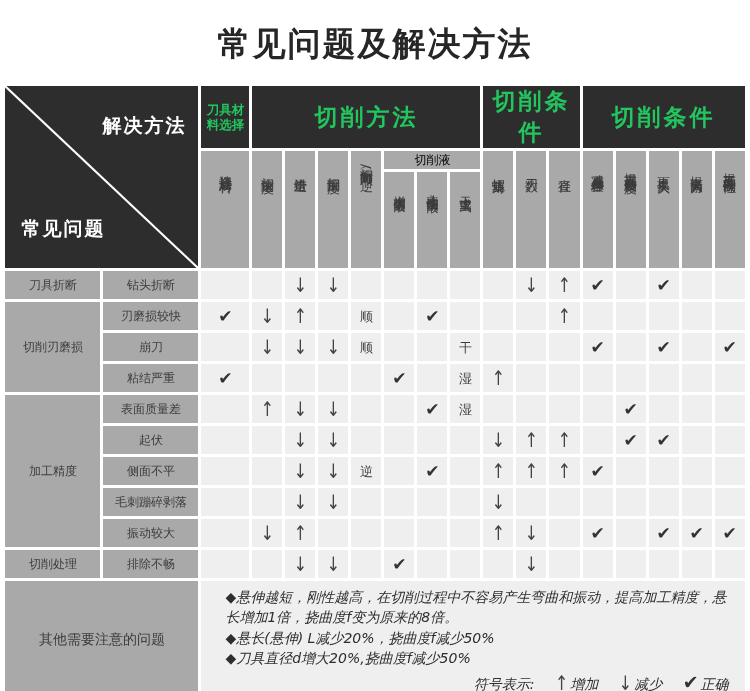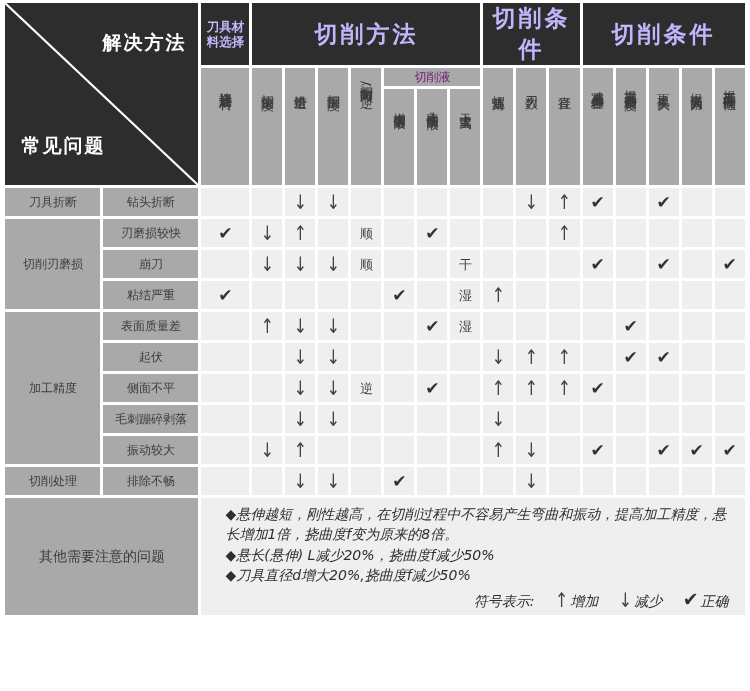--- a/index.html
+++ b/index.html
@@ -31,21 +31,21 @@
   col.c-group   { width: 95px; }
   col.c-problem { width: 95px; }
   col.c-coat    { width: 48px; }
   col.c-narrow  { width: 30px; }
 
   th, td { font-weight: normal; }
 
   
   .dark {
     background: #2d2d2d;
-    color: #c4b5fd;
+    color: #22c55e;
     font-weight: bold;
     text-align: center;
     vertical-align: middle;
   }
   tr.h1 th { height: 50px; }
   .group-head { font-size: 23px; letter-spacing: 3px; text-align: center; }
   .mat-head { font-size: 12.5px; line-height: 1.2; letter-spacing: 0; padding: 2px 1px; }
 
   
   .corner {
@@ -79,21 +79,21 @@
     text-orientation: mixed;
     font-size: 13px;
     color: #3a3a3a;
     letter-spacing: 1px;
     line-height: 1;
   }
   tr.h2 th { height: 18px; }
   tr.h3 th { height: 96px; }
   .subhead {
     background: #a9a9a9;
-    color: #701a75;
+    color: #000000;
     font-size: 12px;
     text-align: center;
     vertical-align: middle;
   }
   .fluid .vtxt { font-size: 12px; }
 
   
   tbody th, tbody td { height: 28px; }
   .rowgroup, .rowlabel {
     background: #a9a9a9;
@@ -146,20 +146,21 @@
   }
   .legend .leg-gap { display: inline-block; width: 16px; }
   .legend .sym-arrow { margin-right: 2px; }
   .legend .sym-check { font-size: 19px; margin-right: 2px; }
 </style>
 </head>
 <body>
 
 <div class="page">
 
+  <div class="page-title">常见问题及解决方法</div>
 
   <table class="matrix">
     <colgroup>
       <col class="c-group">
         <col class="c-problem">
         <col class="c-coat">
       <col class="c-narrow">
         <col class="c-narrow">
         <col class="c-narrow">
         <col class="c-narrow">

